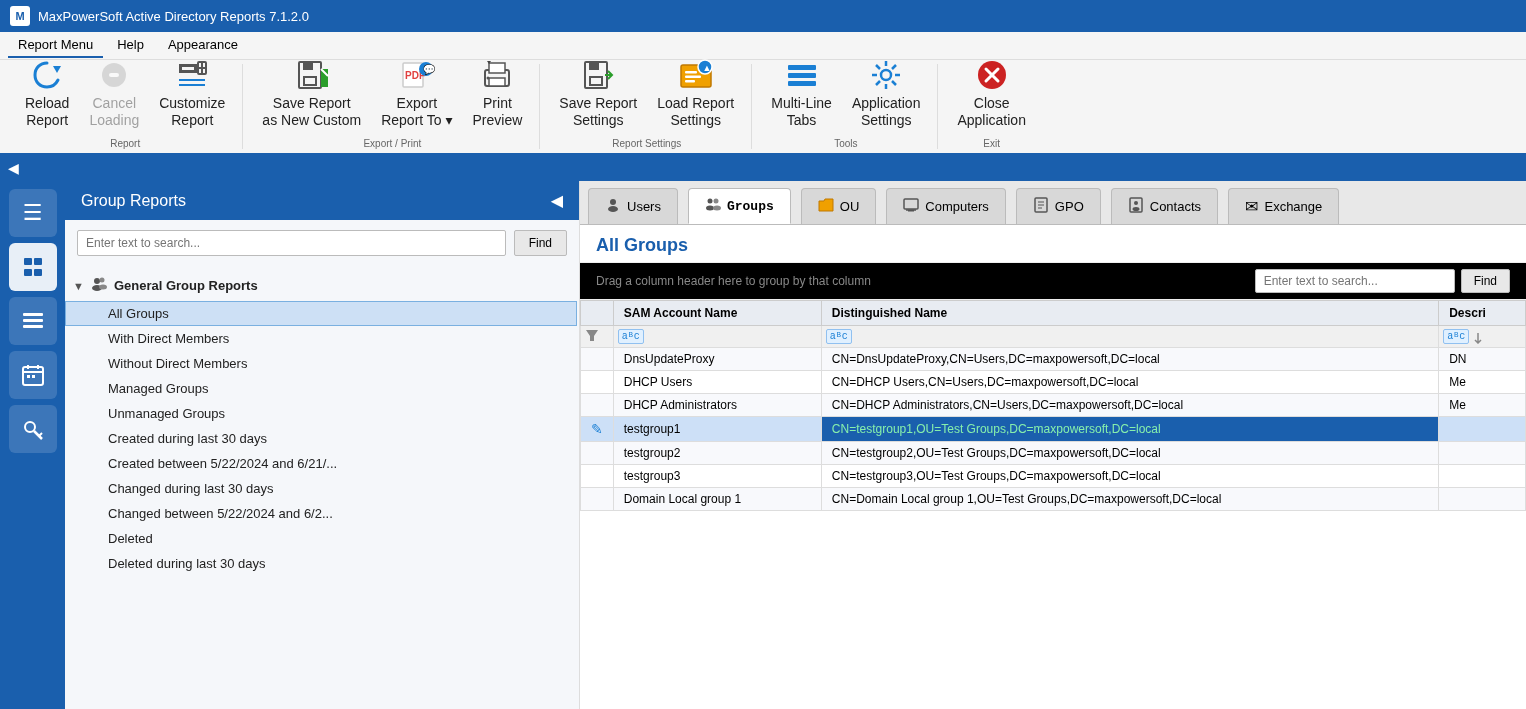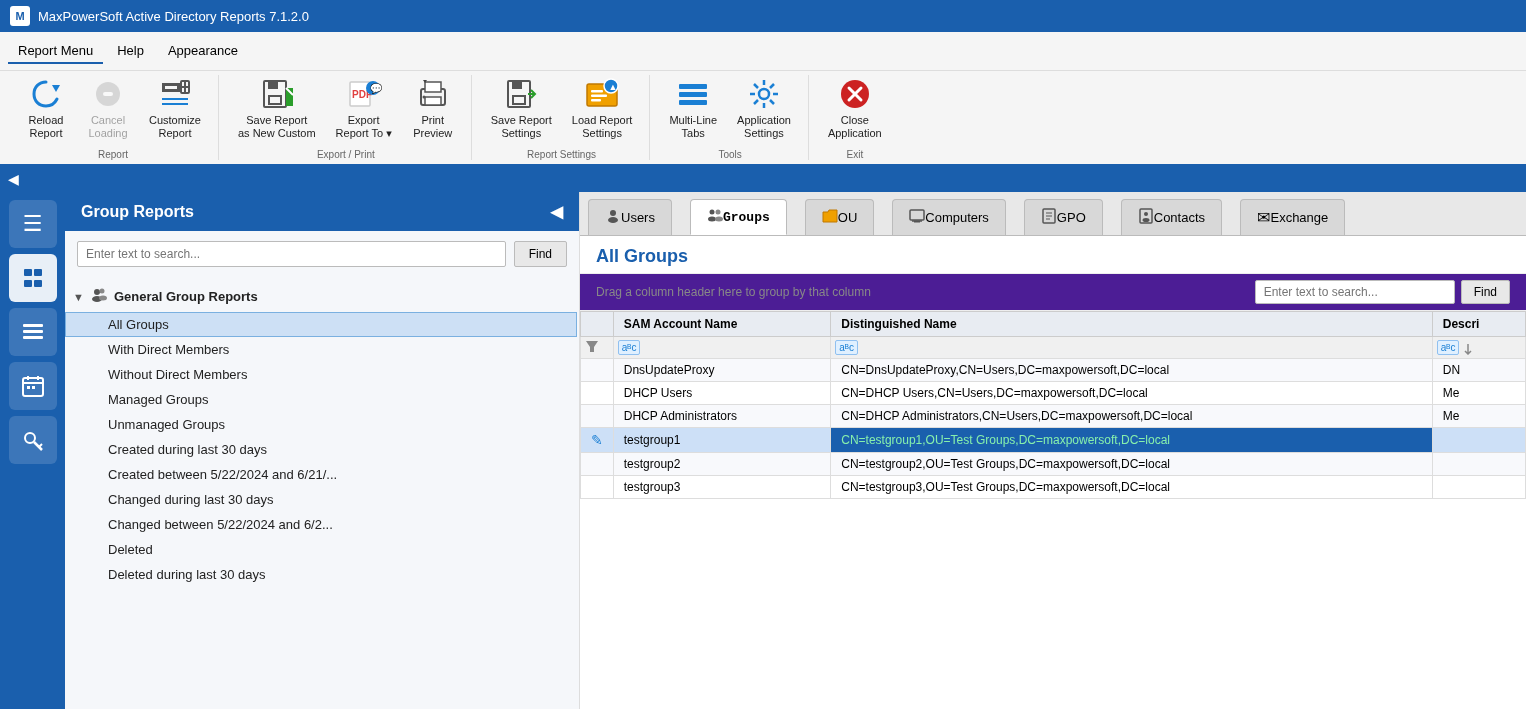--- a/index.html
+++ b/index.html
@@ -21,21 +21,21 @@
       border-radius: 3px;
       margin-right: 8px;
       display: flex; align-items: center; justify-content: center;
       font-size: 11px; color: #1a5fad; font-weight: bold;
     }
 
     
     .menubar {
       background: #f5f5f5;
       border-bottom: 1px solid #ddd;
-      height: 39px;
+      height: 28px;
       display: flex;
       align-items: center;
       padding: 0 8px;
       gap: 4px;
     }
     .menubar-item {
       padding: 4px 10px;
       cursor: pointer;
       font-size: 13px;
       border-bottom: 2px solid transparent;
@@ -82,21 +82,21 @@
       min-width: 60px;
       height: 70px;
     }
     .toolbar-btn.disabled { opacity: 0.4; cursor: default; }
     .toolbar-btn .btn-icon {
       width: 36px; height: 36px;
       display: flex; align-items: center; justify-content: center;
       margin-bottom: 2px;
     }
     .toolbar-btn .btn-label {
-      font-size: 11px;
+      font-size: 14px;
       text-align: center;
       line-height: 1.2;
       color: #222;
     }
 
     
     .blue-bar {
       background: #1a5fad;
       height: 26px;
       display: flex;
@@ -143,21 +143,21 @@
       background: #f5f7fa;
       border-right: 1px solid #ddd;
       display: flex;
       flex-direction: column;
     }
     .panel-header {
       background: #1a5fad;
       color: white;
       padding: 10px 16px;
       font-size: 16px;
-      font-weight: bold;
+      font-weight: normal;
       display: flex;
       align-items: center;
       justify-content: space-between;
       gap: 43px;
     }
     .panel-header .collapse-btn {
       color: white;
       cursor: pointer;
       font-size: 16px;
     }
@@ -243,24 +243,25 @@
       padding: 0 8px;
       height: 44px;
     }
     .tab {
       padding: 6px 16px;
       cursor: pointer;
       border: 1px solid #bbb;
       border-bottom: none;
       border-radius: 4px 4px 0 0;
       background: #d8d8d8;
-      margin-right: 18px;
+      margin-right: 10px;
       font-size: 13px;
       display: flex;
       align-items: center;
+      gap: 6px;
       height: 36px;
     }
     .tab.active {
       background: #fff;
       border-bottom: 1px solid #fff;
       font-weight: 600;
       font-family: Liberation Mono, monospace;
     }
     .tab-icon { font-size: 16px; }
 
@@ -269,21 +270,21 @@
       padding: 10px 16px 6px;
       font-size: 18px;
       font-weight: bold;
       color: #1a5fad;
       background: #fff;
       border-bottom: 1px solid #eee;
     }
 
     
     .group-hint-bar {
-      background: #4c1d95;
+      background: #000000;
       border-bottom: 1px solid #eee;
       padding: 6px 16px;
       display: flex;
       align-items: center;
       justify-content: space-between;
       font-size: 12px;
       color: #888;
     }
     .search-bar-right {
       display: flex;
@@ -342,20 +343,21 @@
 
     
     .filter-row td {
       background: #f0f0f0 !important;
       padding: 2px 4px;
     }
     .filter-cell {
       display: flex;
       align-items: flex-end;
       gap: 2px;
+      font-family: Liberation Mono, monospace;
     }
     .filter-icon {
       font-size: 10px;
       color: #1a7fd4;
       background: #e0f0ff;
       border: 1px solid #90c0f0;
       padding: 1px 3px;
       border-radius: 2px;
     }
 
@@ -780,17 +782,23 @@
             <td>testgroup2</td>
             <td>CN=testgroup2,OU=Test Groups,DC=maxpowersoft,DC=local</td>
             <td></td>
           </tr>
           <tr>
             <td></td>
             <td>testgroup3</td>
             <td>CN=testgroup3,OU=Test Groups,DC=maxpowersoft,DC=local</td>
             <td></td>
           </tr>
+          <tr>
+            <td></td>
+            <td>Domain Local group 1</td>
+            <td>CN=Domain Local group 1,OU=Test Groups,DC=maxpowersoft,DC=local</td>
+            <td></td>
+          </tr>
         </tbody>
       </table>
     </div>
   </div>
 </div>
 
 </body></html>

